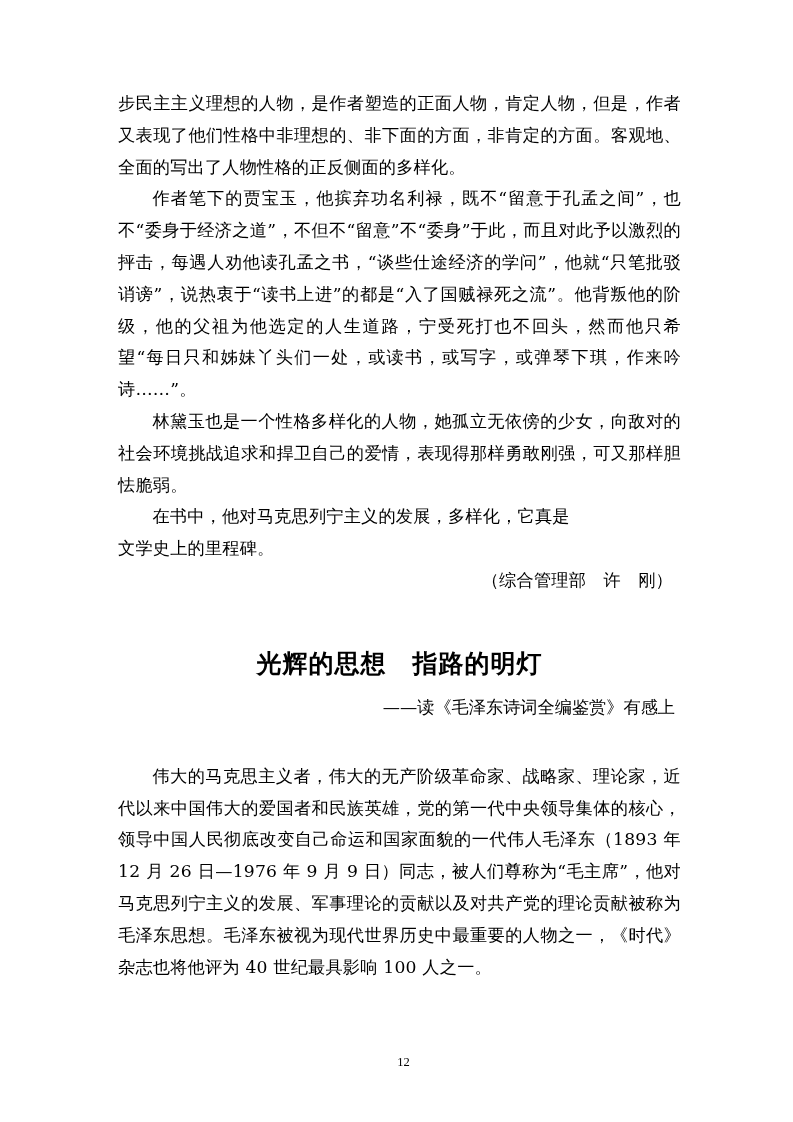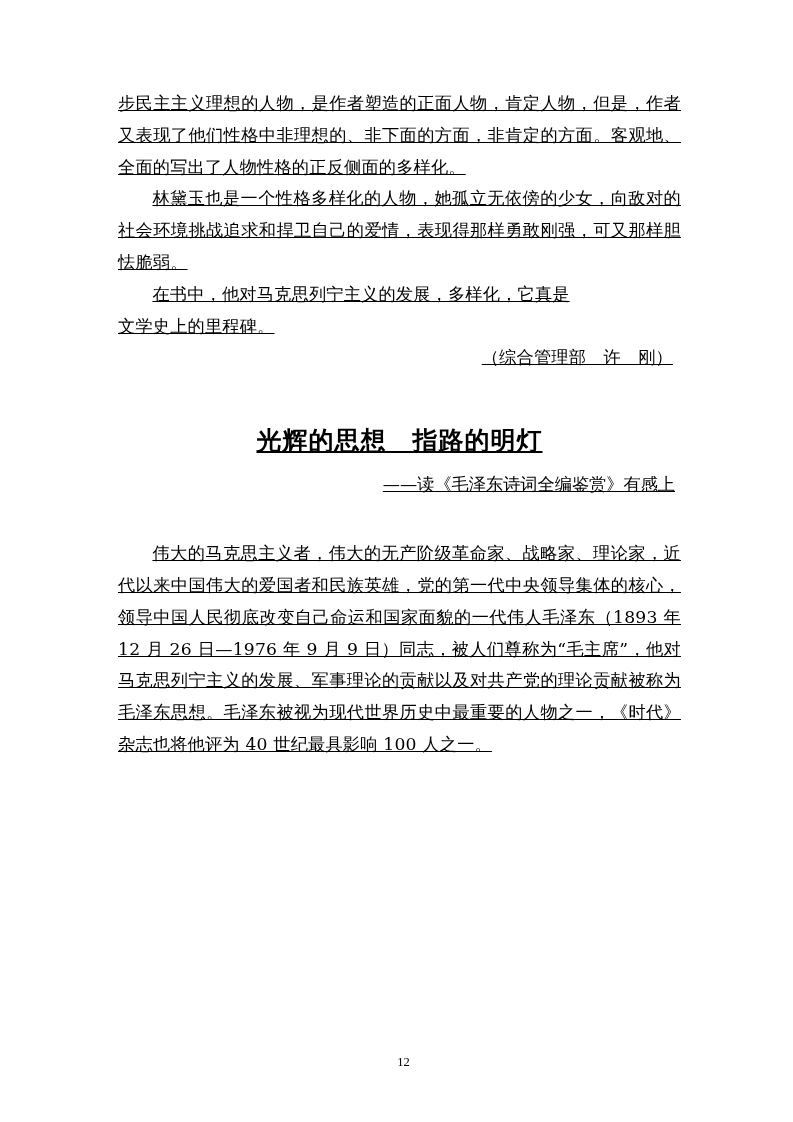--- a/index.html
+++ b/index.html
@@ -15,21 +15,20 @@
     color: #000000;
     overflow: hidden;
   }
   .page {
     position: absolute;
     left: 0; top: 0;
     width: 793px;
     height: 1122px;
     box-sizing: border-box;
     padding: 88px 112px 40px 118px;
-    text-decoration: underline;
   }
   .body-text {
     font-size: 17.2px;
     line-height: 31.8px;
     text-align: justify;
     text-justify: inter-ideograph;
     letter-spacing: 0.2px;
   }
   .para {
     margin: 0;
@@ -77,20 +76,21 @@
     color: #000000;
   }
 </style>
 </head>
 <body>
 
 <div class="page">
 
   <div class="body-text">
     <p class="para noindent">步民主主义理想的人物，是作者塑造的正面人物，肯定人物，但是，作者又表现了他们性格中非理想的、非下面的方面，非肯定的方面。客观地、全面的写出了人物性格的正反侧面的多样化。</p>
+    <p class="para">作者笔下的贾宝玉，他摈弃功名利禄，既不“留意于孔孟之间”，也不“委身于经济之道”，不但不“留意”不“委身”于此，而且对此予以激烈的抨击，每遇人劝他读孔孟之书，“谈些仕途经济的学问”，他就“只笔批驳诮谤”，说热衷于“读书上进”的都是“入了国贼禄死之流”。他背叛他的阶级，他的父祖为他选定的人生道路，宁受死打也不回头，然而他只希望“每日只和姊妹丫头们一处，或读书，或写字，或弹琴下琪，作来吟诗……”。</p>
     <p class="para">林黛玉也是一个性格多样化的人物，她孤立无依傍的少女，向敌对的社会环境挑战追求和捍卫自己的爱情，表现得那样勇敢刚强，可又那样胆怯脆弱。</p>
     <p class="para">在书中，他对马克思列宁主义的发展，多样化，它真是</p>
     <p class="para noindent">文学史上的里程碑。</p>
     <p class="sign-line">（综合管理部　许　刚）</p>
   </div>
 
   <div class="section-gap"></div>
 
   <h2 class="article-title">光辉的思想　指路的明灯</h2>
   <p class="article-subtitle">——读《毛泽东诗词全编鉴赏》有感上</p>

